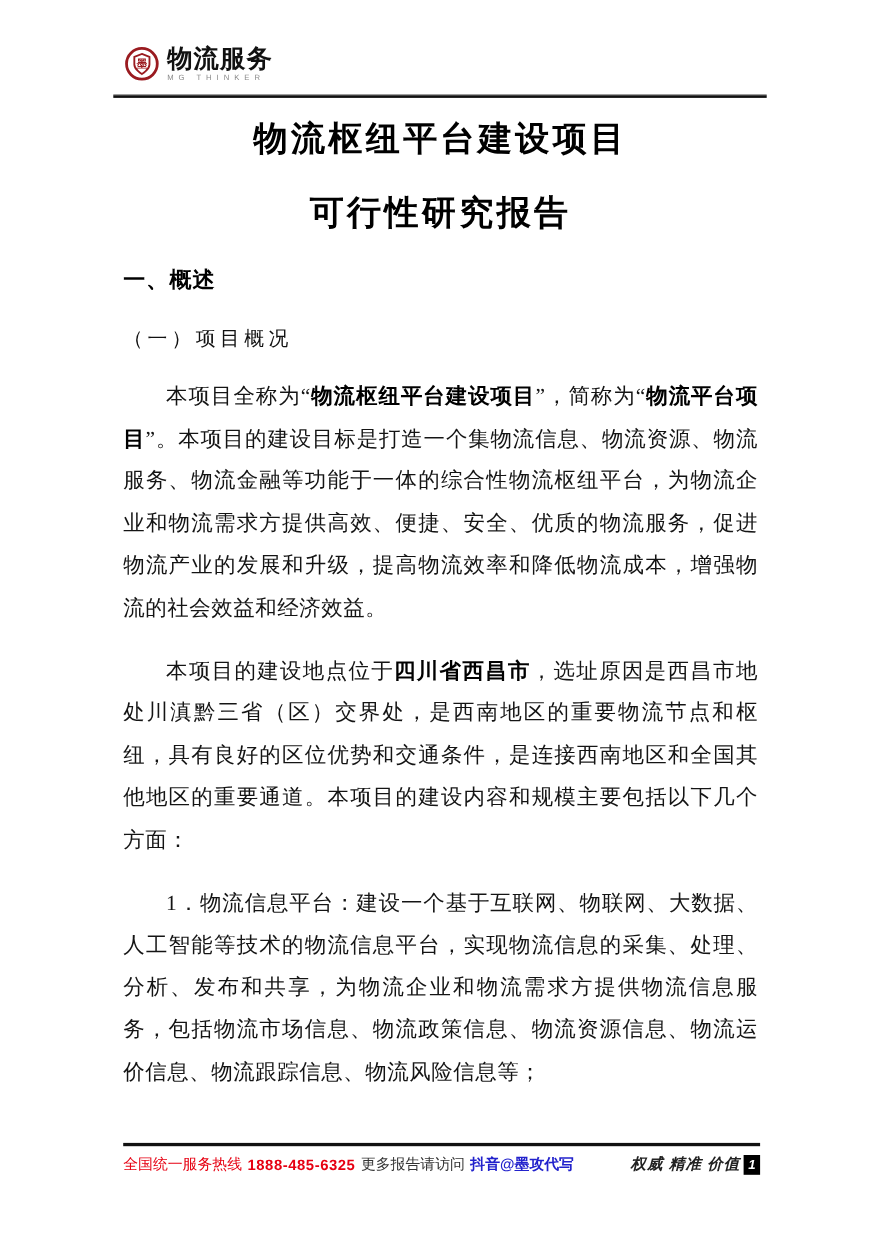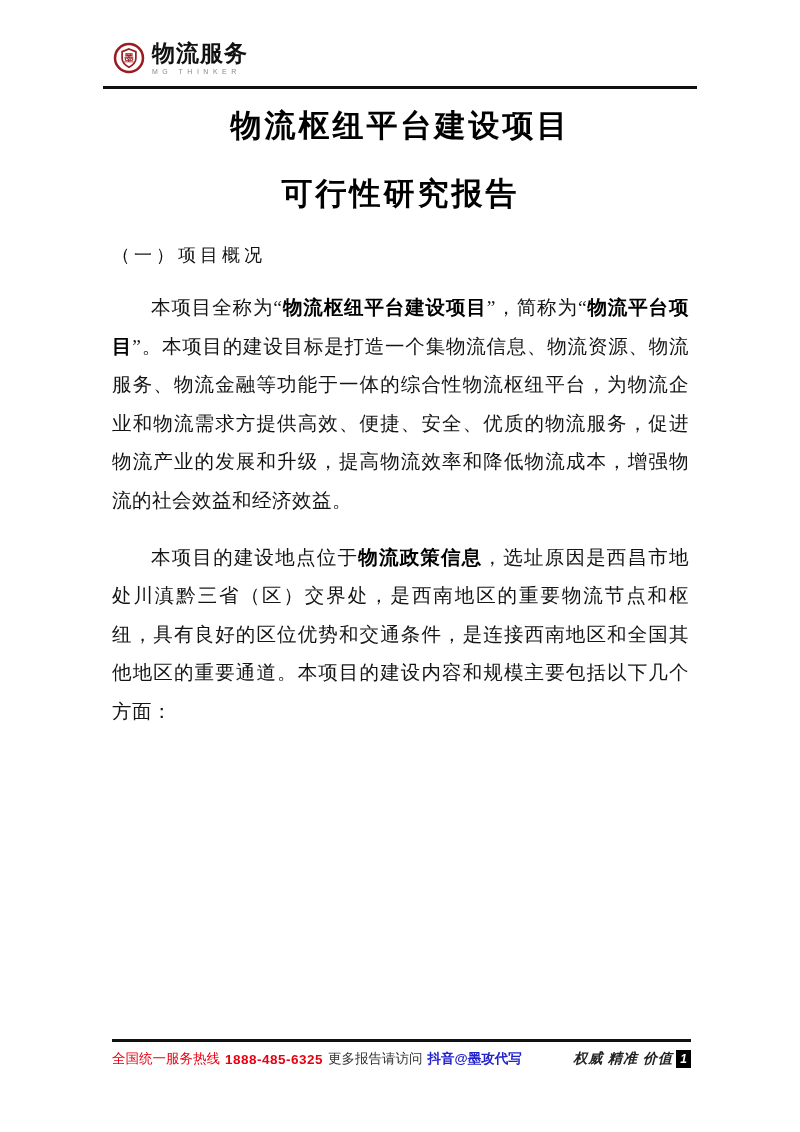--- a/index.html
+++ b/index.html
@@ -117,24 +117,26 @@
         <span class="brand-name">物流服务</span>
         <span class="brand-sub">MG THINKER</span>
       </div>
     </div>
   </div>
   <div class="header-rule"></div>
 
   <div class="content">
     <h1 class="doc-title l1">物流枢纽平台建设项目</h1>
     <h1 class="doc-title l2">可行性研究报告</h1>
+    <h2 class="sec-heading">一、概述</h2>
     <h3 class="subsec-heading">（一）项目概况</h3>
     <div>
         <p class="body-para"><span>本项目全称为“</span><span class="seg-bold">物流枢纽平台建设项目</span><span>”，简称为“</span><span class="seg-bold">物流平台项目</span><span>”。本项目的建设目标是打造一个集物流信息、物流资源、物流服务、物流金融等功能于一体的综合性物流枢纽平台，为物流企业和物流需求方提供高效、便捷、安全、优质的物流服务，促进物流产业的发展和升级，提高物流效率和降低物流成本，增强物流的社会效益和经济效益。</span></p>
-        <p class="body-para"><span>本项目的建设地点位于</span><span class="seg-bold">物流政策信息</span><span>，选址原因是西昌市地处川滇黔三省（区）交界处，是西南地区的重要物流节点和枢纽，具有良好的区位优势和交通条件，是连接西南地区和全国其他地区的重要通道。本项目的建设内容和规模主要包括以下几个方面：</span></p>
+        <p class="body-para"><span>本项目的建设地点位于</span><span class="seg-bold">四川省西昌市</span><span>，选址原因是西昌市地处川滇黔三省（区）交界处，是西南地区的重要物流节点和枢纽，具有良好的区位优势和交通条件，是连接西南地区和全国其他地区的重要通道。本项目的建设内容和规模主要包括以下几个方面：</span></p>
+        <p class="body-para"><span>1．物流信息平台：建设一个基于互联网、物联网、大数据、人工智能等技术的物流信息平台，实现物流信息的采集、处理、分析、发布和共享，为物流企业和物流需求方提供物流信息服务，包括物流市场信息、物流政策信息、物流资源信息、物流运价信息、物流跟踪信息、物流风险信息等；</span></p>
       </div>
   </div>
 
   <div class="footer-rule"></div>
   <div class="footer">
     <div class="footer-left">
       <span class="hotline-label">全国统一服务热线</span>
       <span class="hotline-number">1888-485-6325</span>
       <span class="more-text">更多报告请访问</span>
       <span class="douyin">抖音@墨攻代写</span>

